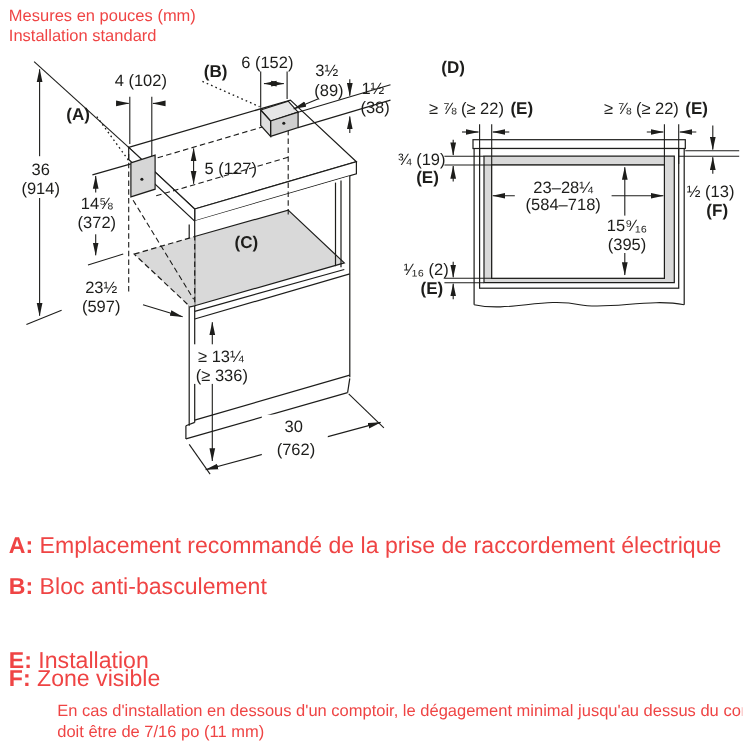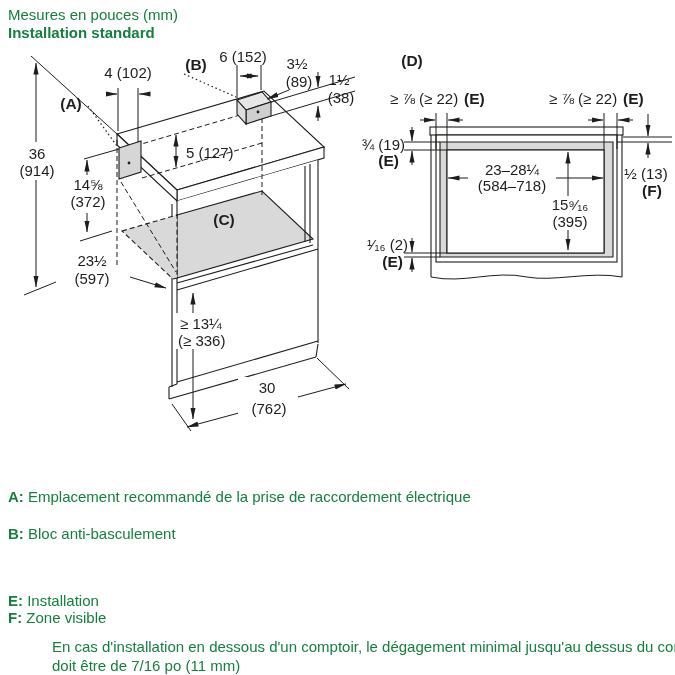--- a/index.html
+++ b/index.html
@@ -1,23 +1,23 @@
 <!DOCTYPE html>
 <html><head>
 <meta charset="utf-8">
 <style>
   html,body{margin:0;padding:0;background:#ffffff;}
   .page{position:relative;width:675px;height:675px;background:#ffffff;overflow:hidden;
-        font-family:"Liberation Sans", sans-serif;color:#15803d;}
+        font-family:"Liberation Sans", sans-serif;color:#ef4444;}
   .hdr{position:absolute;left:8px;top:6px;font-size:15px;line-height:18px;}
-  .hdr .b{font-weight:bold;}
+  .hdr .b{font-weight:normal;}
   svg{position:absolute;left:0;top:0;}
   svg text{font-family:"Liberation Sans", sans-serif;font-size:15px;fill:#1d1d1b;}
   svg text.lab{font-weight:bold;font-size:15.5px;}
-  .lrow{position:absolute;left:8px;font-size:15px;line-height:18px;white-space:nowrap;}
+  .lrow{position:absolute;left:8px;font-size:21px;line-height:18px;white-space:nowrap;}
   .lrow b{font-weight:bold;}
   .note{position:absolute;left:8px;top:637px;width:668px;font-size:15px;line-height:19px;margin-left:44px;}
 </style>
 </head>
 <body>
 
 <div class="page">
 
   <div class="hdr">
     <div>Mesures en pouces (mm)</div>

